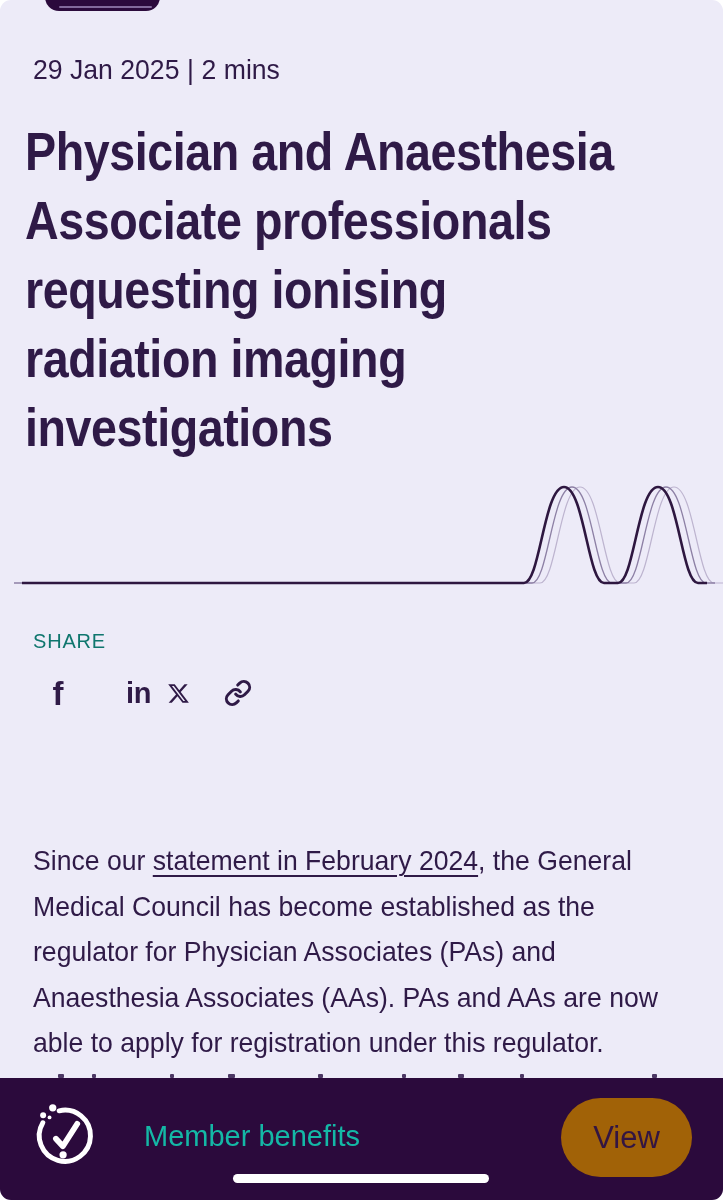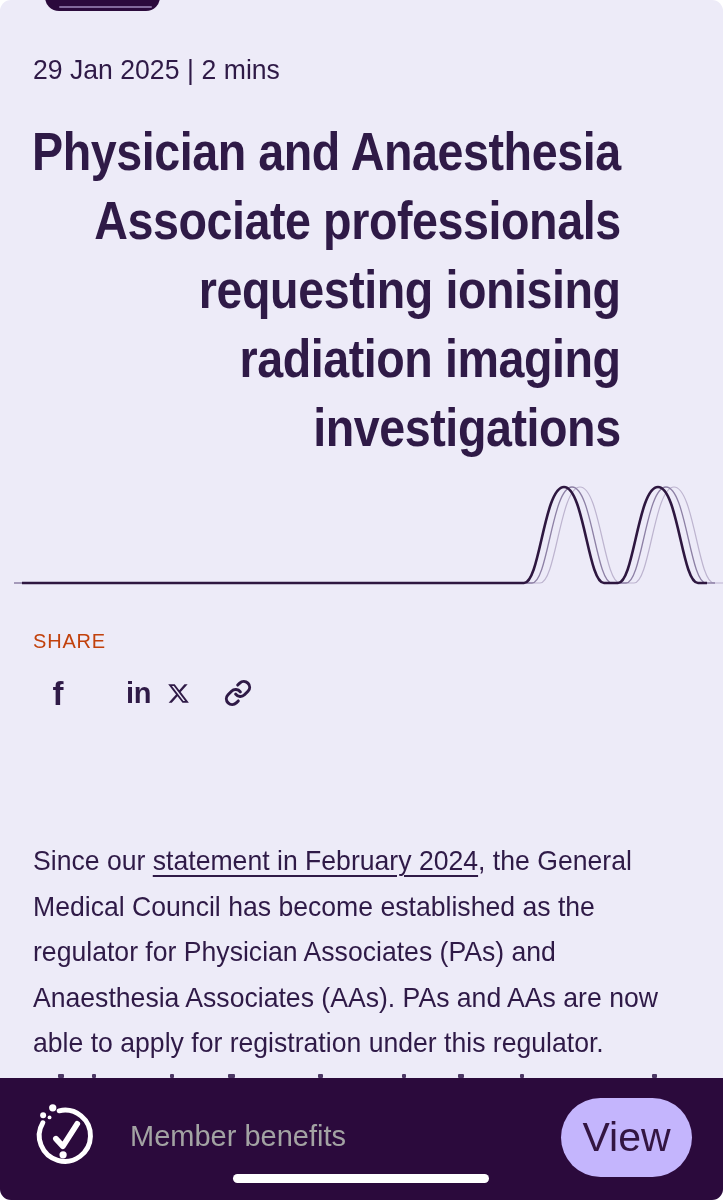--- a/index.html
+++ b/index.html
@@ -37,21 +37,21 @@
     font-size: 28px;
     color: #2f1a47;
     white-space: nowrap;
     transform: scaleX(0.95);
     transform-origin: left top;
   }
   .meta .sep { margin: 0 8px; }
 
   .title {
     position: absolute;
-    left: 32px; top: 117px; text-align: right;
+    left: 25px; top: 117px;
   }
   .title .t-line {
     font-size: 53px;
     font-weight: 700;
     line-height: 69px;
     letter-spacing: -0.5px;
     color: #2f1a47;
     white-space: nowrap;
     transform: scaleX(0.88);
     transform-origin: left top;
@@ -62,21 +62,21 @@
     left: 0; top: 470px;
     width: 723px; height: 130px;
     display: block;
   }
 
   .share-label {
     position: absolute;
     left: 33px; top: 630px;
     font-size: 20px;
     letter-spacing: 0.8px;
-    color: #c2410c;
+    color: #0f766e;
   }
 
   .share-row {
     position: absolute;
     left: 42px; top: 674px;
     display: flex;
     align-items: center;
     gap: 28px;
   }
   .share-btn {
@@ -135,34 +135,34 @@
     width: 723px; height: 122px;
     background: #2b0a3c;
   }
   .benefits-icon {
     position: absolute;
     left: 33px; top: 25px;
     width: 64px; height: 64px;
   }
   .bar-label {
     position: absolute;
-    left: 130px; top: 42px;
+    left: 144px; top: 42px;
     font-size: 29px;
-    color: #a3a3a3;
+    color: #14b8a6;
     white-space: nowrap;
   }
   .view-btn {
     position: absolute;
     right: 31px; top: 20px;
     width: 131px; height: 79px;
-    background: #c4b5fd;
+    background: #a16207;
     border: none;
     border-radius: 40px;
     font-family: "Liberation Sans", sans-serif;
-    font-size: 41px;
+    font-size: 31px;
     color: #331542;
     display: flex;
     align-items: center;
     justify-content: center;
     cursor: pointer;
   }
   .home-indicator {
     position: absolute;
     left: 233px; top: 96px;
     width: 256px; height: 9px;

